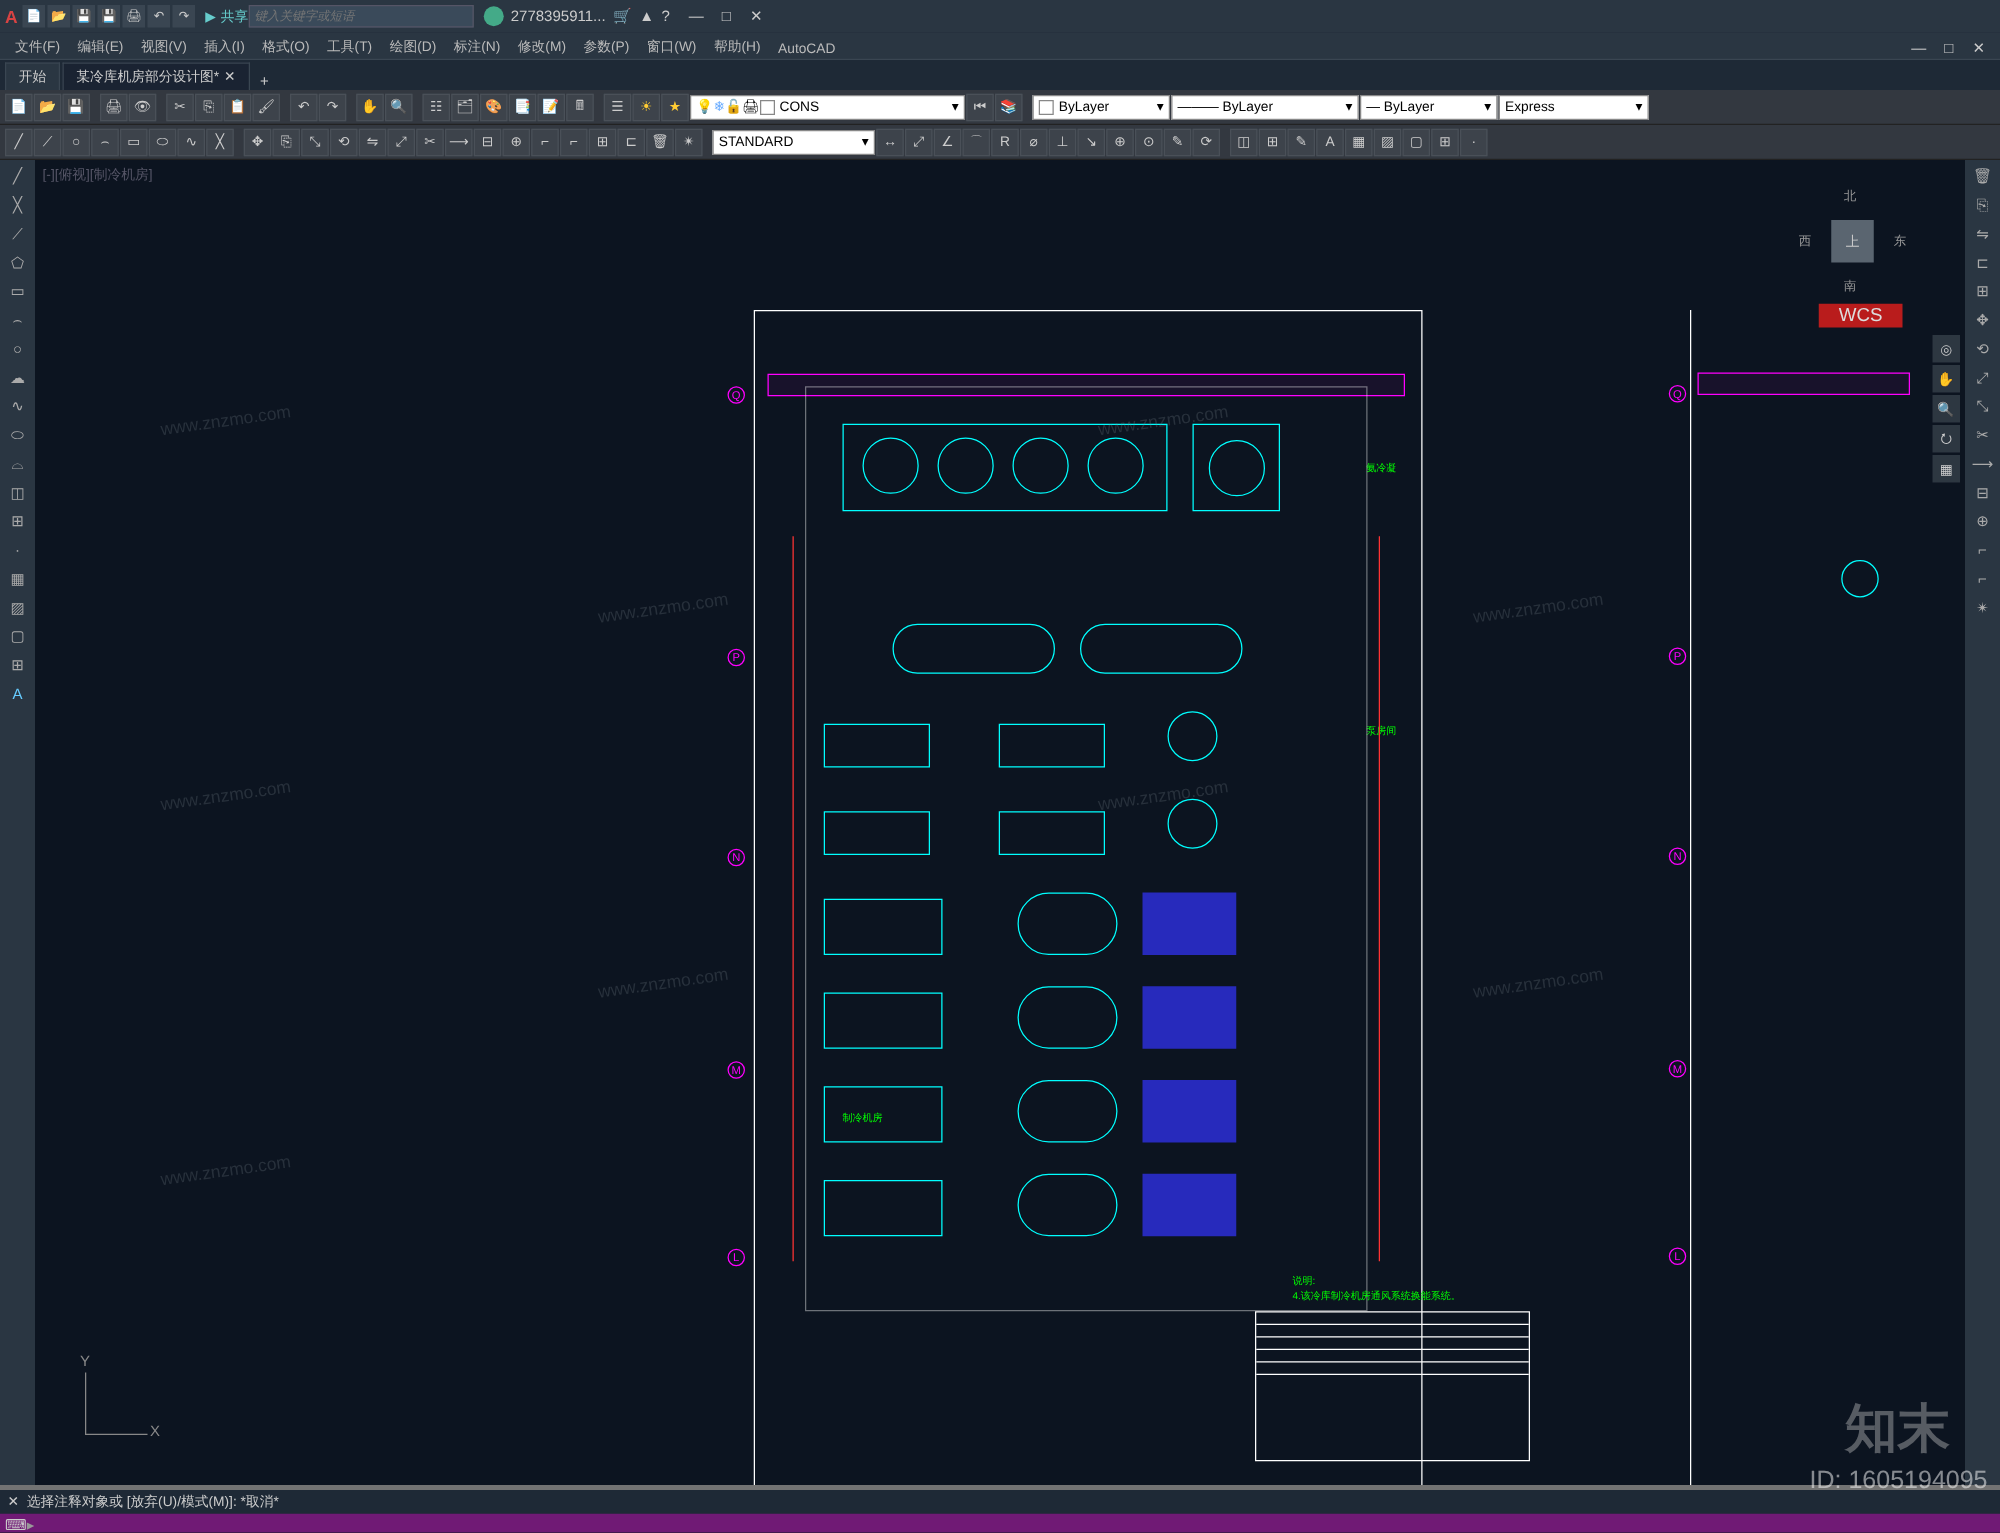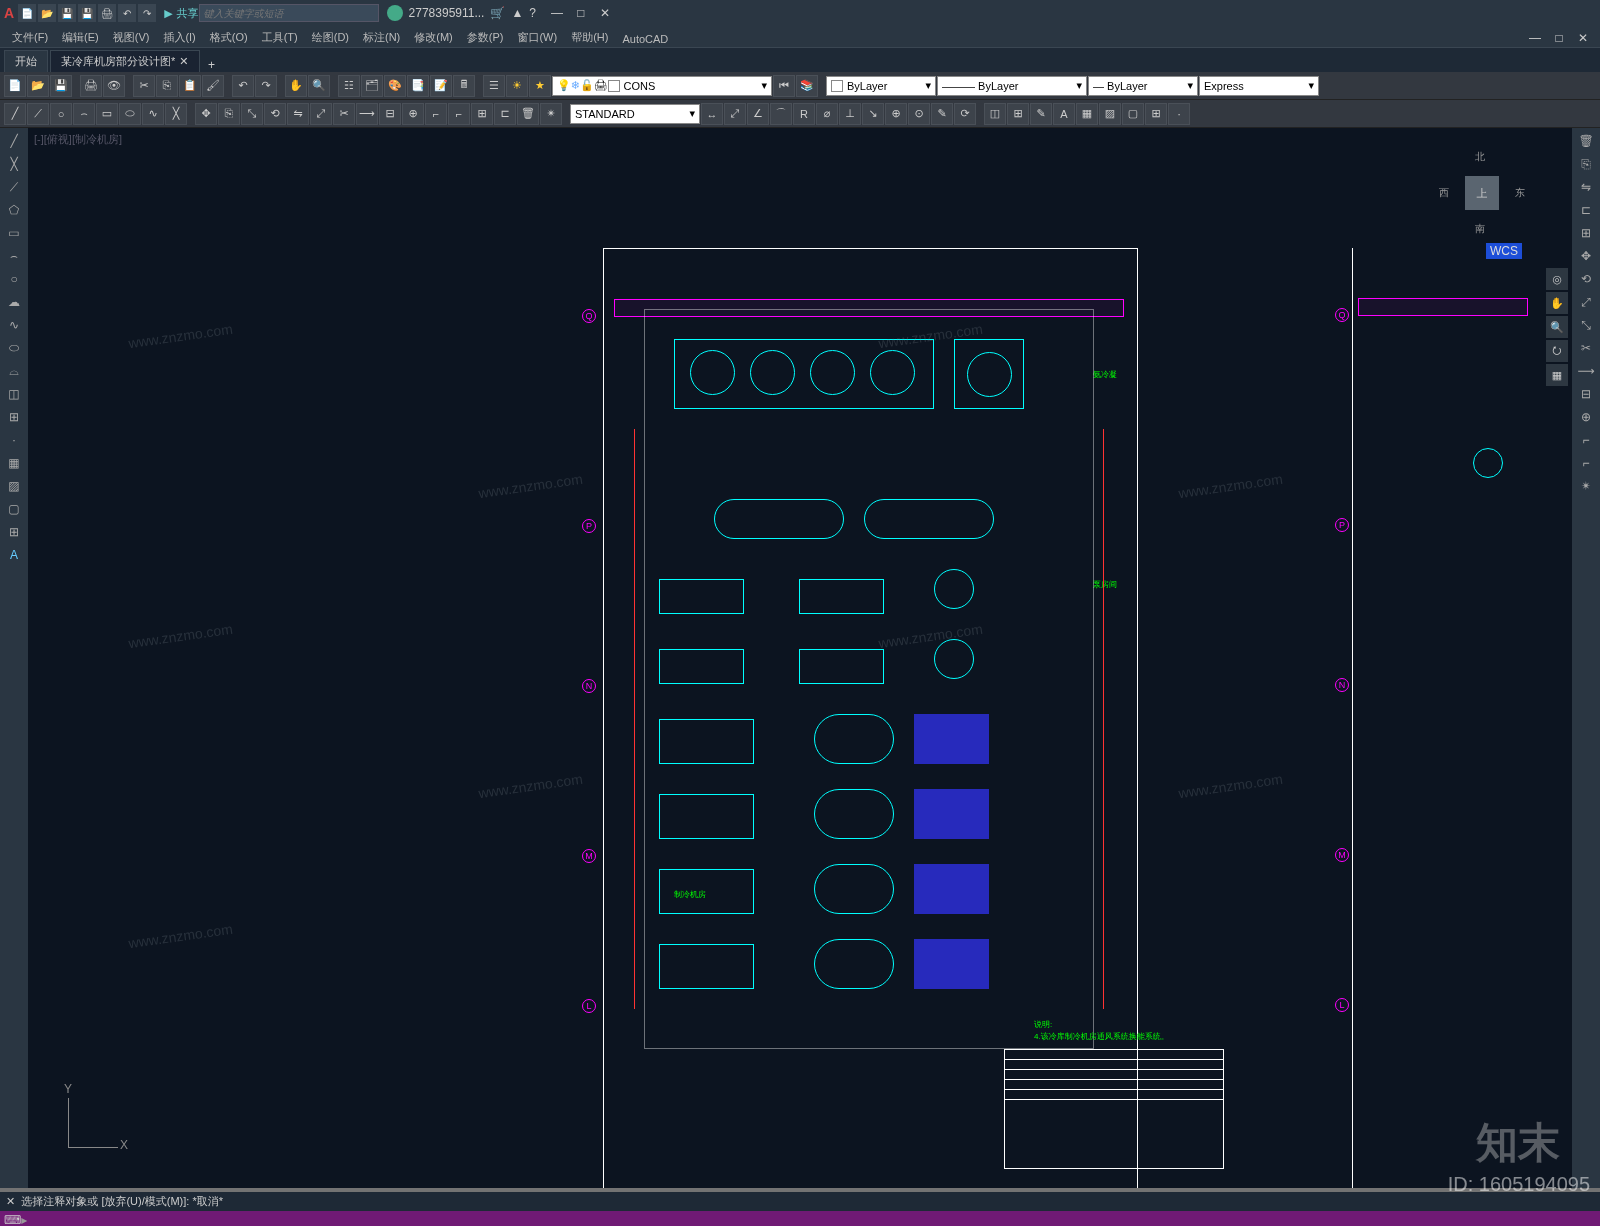--- a/index.html
+++ b/index.html
@@ -54,21 +54,21 @@
 
 
 .ucs { position: absolute; left: 40px; bottom: 40px; }
 .ucs-y { position: absolute; width: 1px; height: 50px; background: #888; bottom: 0; }
 .ucs-x { position: absolute; height: 1px; width: 50px; background: #888; bottom: 0; }
 
 
 .viewcube { position: absolute; right: 45px; top: 20px; width: 90px; height: 90px; }
 .cube-face { position: absolute; left: 28px; top: 28px; width: 34px; height: 34px; background: #5a6570; display: flex; align-items: center; justify-content: center; font-size: 11px; color: #ccc; }
 .cube-dir { position: absolute; font-size: 10px; color: #999; }
-.wcs-label { position: absolute; right: 50px; top: 115px; background: #1d4ed8; padding: 1px 4px; font-size: 12px; color: #ddd; }
+.wcs-label { position: absolute; right: 50px; top: 115px; background: #b91c1c; padding: 1px 16px; font-size: 15px; color: #ddd; }
 
 
 .navbar { position: absolute; right: 2px; top: 140px; width: 24px; display: flex; flex-direction: column; gap: 2px; }
 .navbtn { width: 22px; height: 22px; background: rgba(60,70,80,0.7); display: flex; align-items: center; justify-content: center; cursor: pointer; font-size: 11px; }
 
 
 .cmd-area { background: #701a75; border-top: 4px solid #737373; }
 .cmd-history { padding: 2px 6px; font-size: 11px; color: #ccc; background: #1e2936; }
 .cmd-line { display: flex; align-items: center; padding: 2px 4px; }
 .cmd-prompt { color: #999; margin-right: 4px; }

